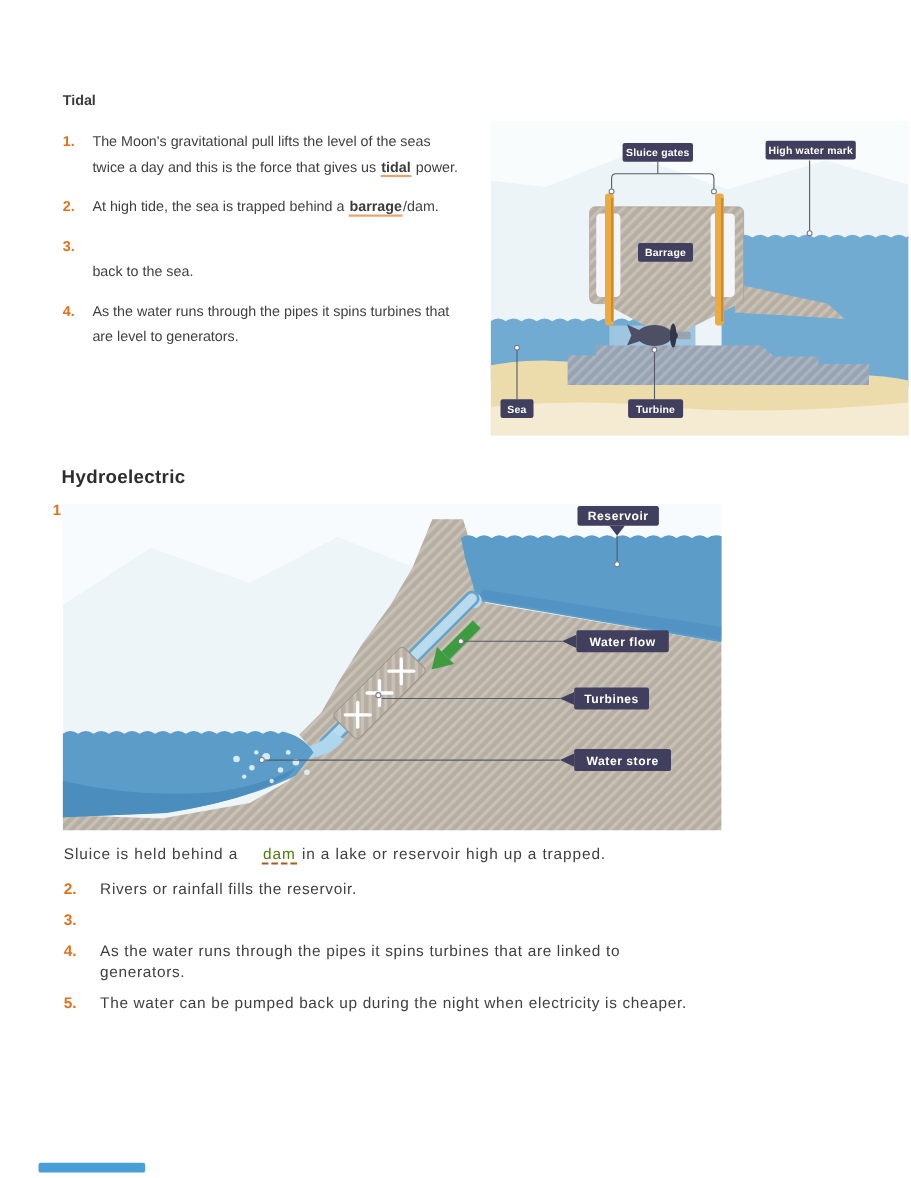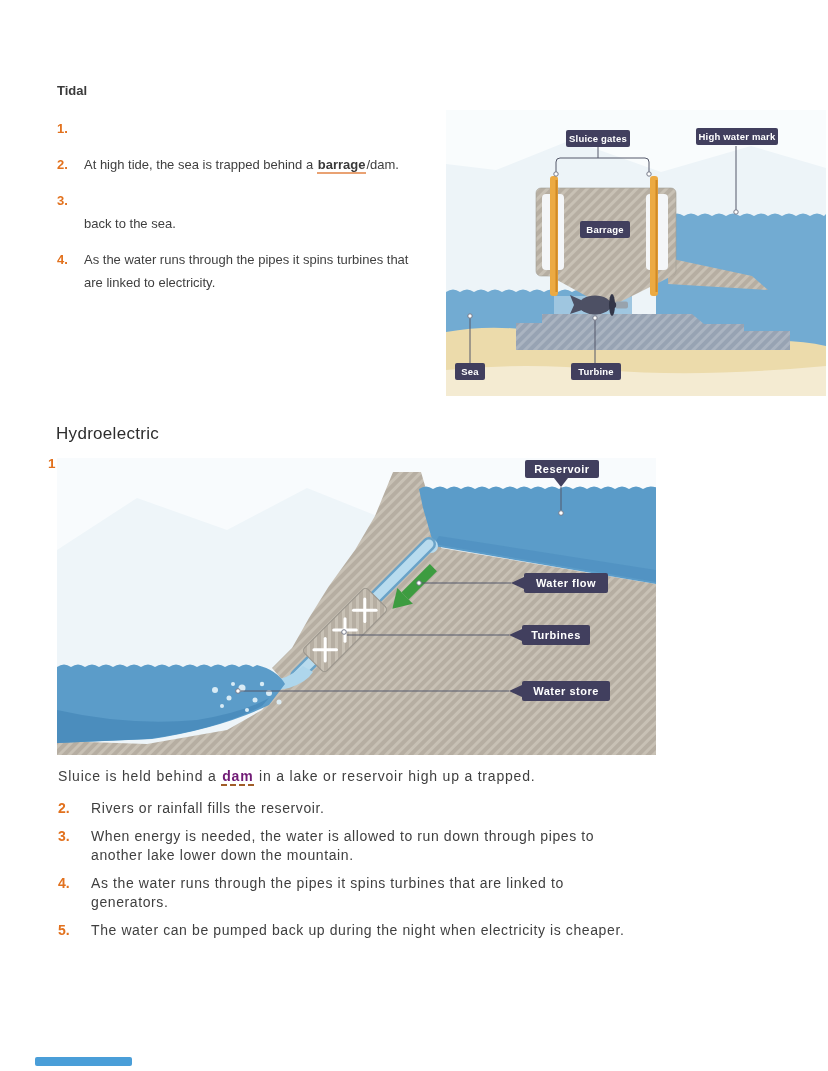--- a/index.html
+++ b/index.html
@@ -9,24 +9,24 @@
   }
   .abs{position:absolute;}
 
   
   #tidal-heading{left:57px;top:83px;font-size:13px;font-weight:bold;color:#3a3a3a;}
   #tidal-list{left:57px;top:117px;width:390px;list-style:none;margin:0;padding:0;}
   #tidal-list li{display:flex;margin-bottom:13px;font-size:13px;line-height:23px;color:#3f3f3f;}
   #tidal-list .num{width:27px;flex:none;font-weight:bold;color:#e2711d;}
   .ul-o{font-weight:bold;color:#3a3a3a;border-bottom:2.5px solid #e9a273;padding:0 1px;}
   .ul-o:empty{border:none;padding:0;}
-  .ul-d{font-weight:bold;color:#701a75;border-bottom:2.5px dashed #a15d28;padding:0 1px;}
-
-  
-  #hydro-heading{left:56px;top:424px;font-size:17px;font-weight:normal;color:#2d2d2d;letter-spacing:.3px;}
+  .ul-d{font-weight:normal;color:#4d7c0f;border-bottom:2.5px dashed #a15d28;padding:0 1px;margin-left:17px;}
+
+  
+  #hydro-heading{left:56px;top:424px;font-size:17px;font-weight:bold;color:#2d2d2d;letter-spacing:.3px;}
   #hydro-marker{left:48px;top:456px;font-size:13.5px;font-weight:bold;color:#e2711d;letter-spacing:1px;}
   #hydro-caption{left:58px;top:768px;font-size:14px;letter-spacing:.8px;color:#3f3f3f;white-space:nowrap;}
   #hydro-list{left:58px;top:799px;list-style:none;margin:0;padding:0;}
   #hydro-list li{display:flex;margin-bottom:9px;font-size:14px;line-height:19px;letter-spacing:.6px;color:#3f3f3f;white-space:nowrap;}
   #hydro-list .num{width:33px;flex:none;font-weight:bold;color:#e2711d;letter-spacing:0;}
 
   
   #tidal-svg{left:446px;top:110px;}
   #hydro-svg{left:57px;top:458px;}
   svg text.lbl{fill:#ffffff;font-family:"Liberation Sans",sans-serif;font-weight:bold;}
@@ -37,32 +37,34 @@
   #bottom-bar{left:35px;top:1057px;width:97px;height:9px;background:#4a9ed8;border-radius:2px;}
 </style>
 </head>
 <body>
 
 <div class="abs" id="tidal-heading">Tidal</div>
 
 <ol class="abs" id="tidal-list">
   <li>
     <span class="num">1.</span>
+    <span><span>The Moon's gravitational pull lifts the level of the seas</span><br>
+      <span>twice a day and this is the force that gives us </span><span class="ul-o">tidal</span><span> power.</span></span>
   </li>
   <li>
     <span class="num">2.</span>
     <span><span>At high tide, the sea is trapped behind a </span><span class="ul-o">barrage</span><span>/dam.</span></span>
   </li>
   <li>
     <span class="num">3.</span>
     <span><br><span>back to the sea.</span></span>
   </li>
   <li>
     <span class="num">4.</span>
-    <span><span>As the water runs through the pipes it spins turbines that</span><br><span>are linked to electricity.</span></span>
+    <span><span>As the water runs through the pipes it spins turbines that</span><br><span>are level to generators.</span></span>
   </li>
 </ol>
 
 <svg class="abs" id="tidal-svg" width="380" height="286" viewBox="0 0 380 286">
   <defs>
     <pattern id="hatch" patternUnits="userSpaceOnUse" width="7" height="7" patternTransform="rotate(45)">
       <rect width="7" height="7" fill="#b6aea2"></rect>
       <line x1="1.5" y1="0" x2="1.5" y2="7" stroke="#c8c1b5" stroke-width="3"></line>
     </pattern>
     <pattern id="hatchB" patternUnits="userSpaceOnUse" width="7" height="7" patternTransform="rotate(45)">
@@ -221,21 +223,20 @@
   <span>Sluice is held behind a </span><span class="ul-d">dam</span><span> in a lake or reservoir high up a trapped.</span>
 </div>
 
 <ol class="abs" id="hydro-list">
   <li>
     <span class="num">2.</span>
     <span>Rivers or rainfall fills the reservoir.</span>
   </li>
   <li>
     <span class="num">3.</span>
-    <span><span>When energy is needed, the water is allowed to run down through pipes to</span><br><span>another lake lower down the mountain.</span></span>
   </li>
   <li>
     <span class="num">4.</span>
     <span><span>As the water runs through the pipes it spins turbines that are linked to</span><br><span>generators.</span></span>
   </li>
   <li>
     <span class="num">5.</span>
     <span>The water can be pumped back up during the night when electricity is cheaper.</span>
   </li>
 </ol>

